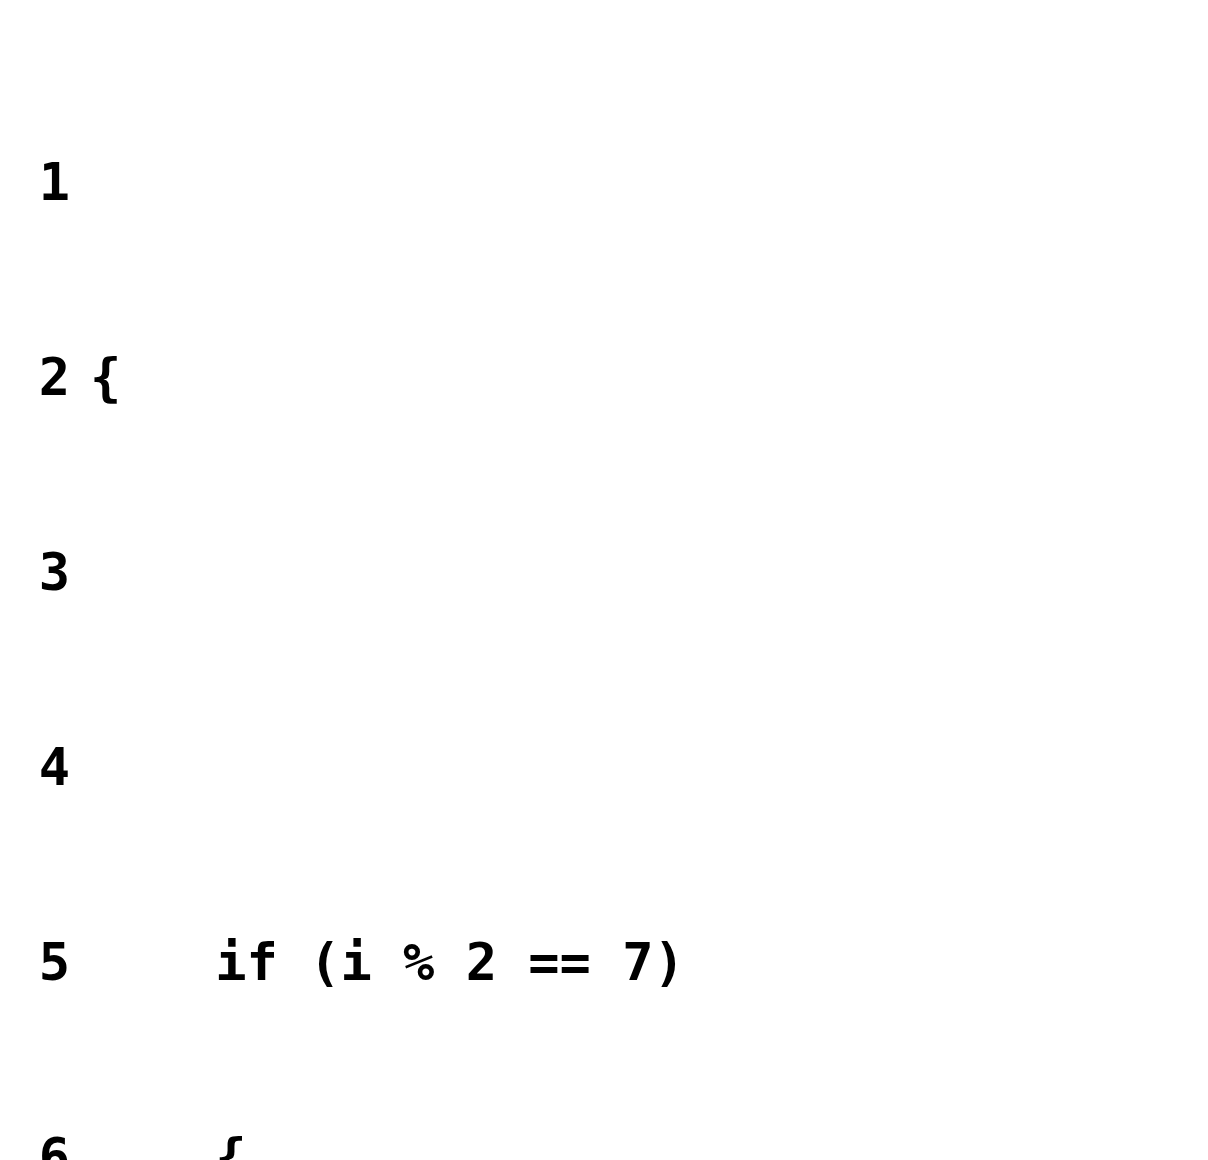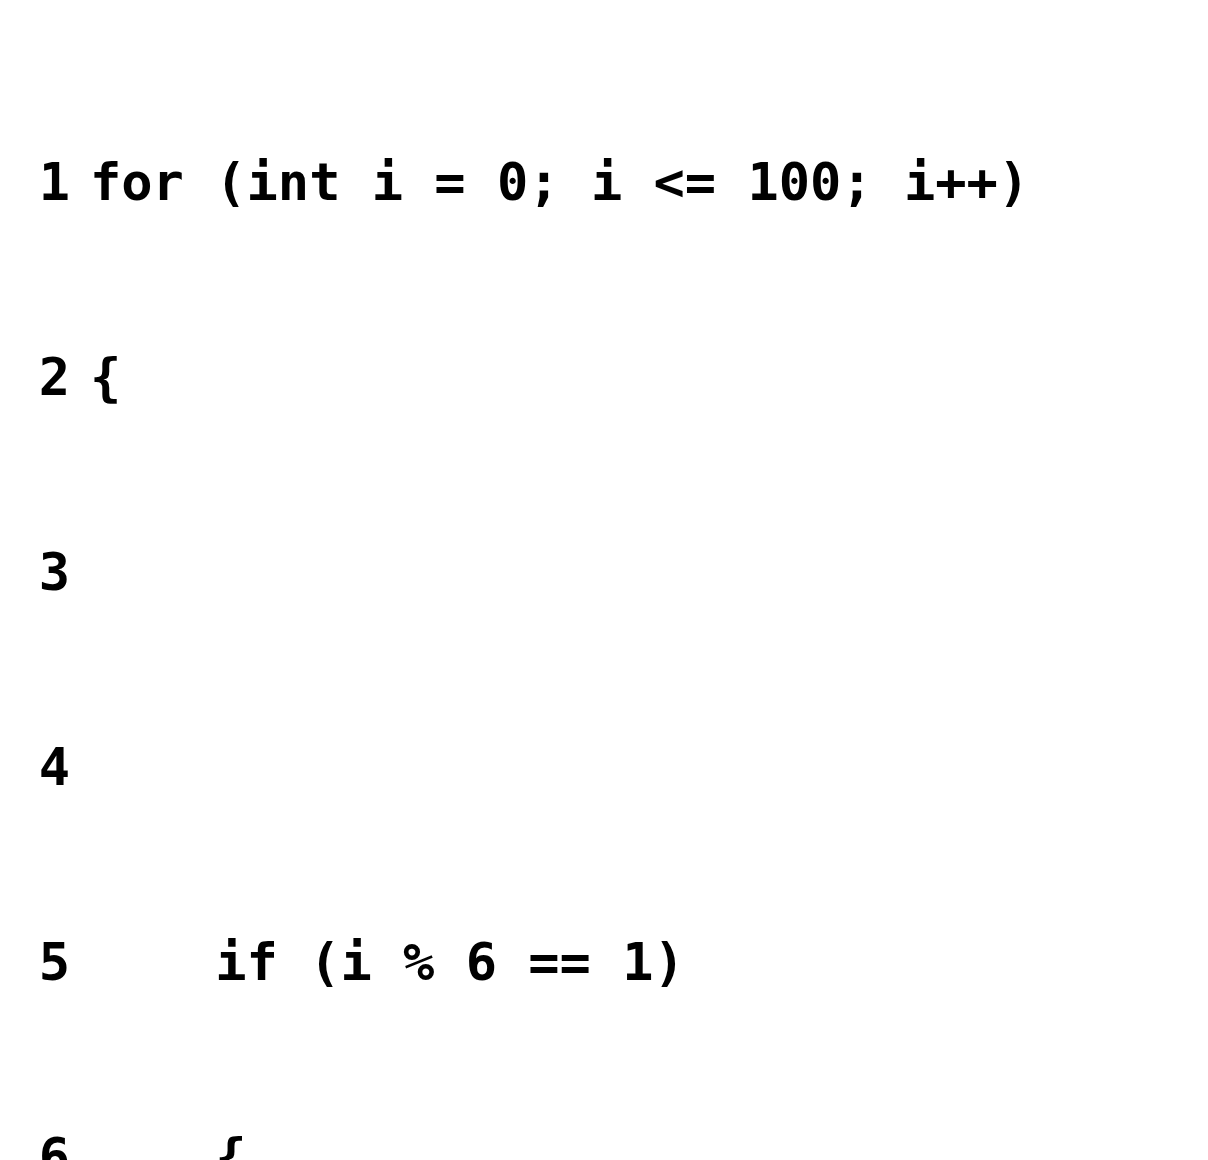--- a/index.html
+++ b/index.html
@@ -31,36 +31,35 @@
   .cl {
     display: inline-block;
   }
 </style>
 </head>
 <body>
 
 <div class="code-block">
   <div class="code-line">
     <span class="ln">1</span>
-    <span class="cl">for (int i = 0; i &lt;= 100; i++)</span>
   </div>
   <div class="code-line">
     <span class="ln">2</span>
     <span class="cl">{</span>
   </div>
   <div class="code-line">
     <span class="ln">3</span>
   </div>
   <div class="code-line">
     <span class="ln">4</span>
     <span class="cl"></span>
   </div>
   <div class="code-line">
     <span class="ln">5</span>
-    <span class="cl">    if (i % 6 == 1)</span>
+    <span class="cl">    if (i % 2 == 7)</span>
   </div>
   <div class="code-line">
     <span class="ln">6</span>
     <span class="cl">    {</span>
   </div>
   
   
   
   
   

